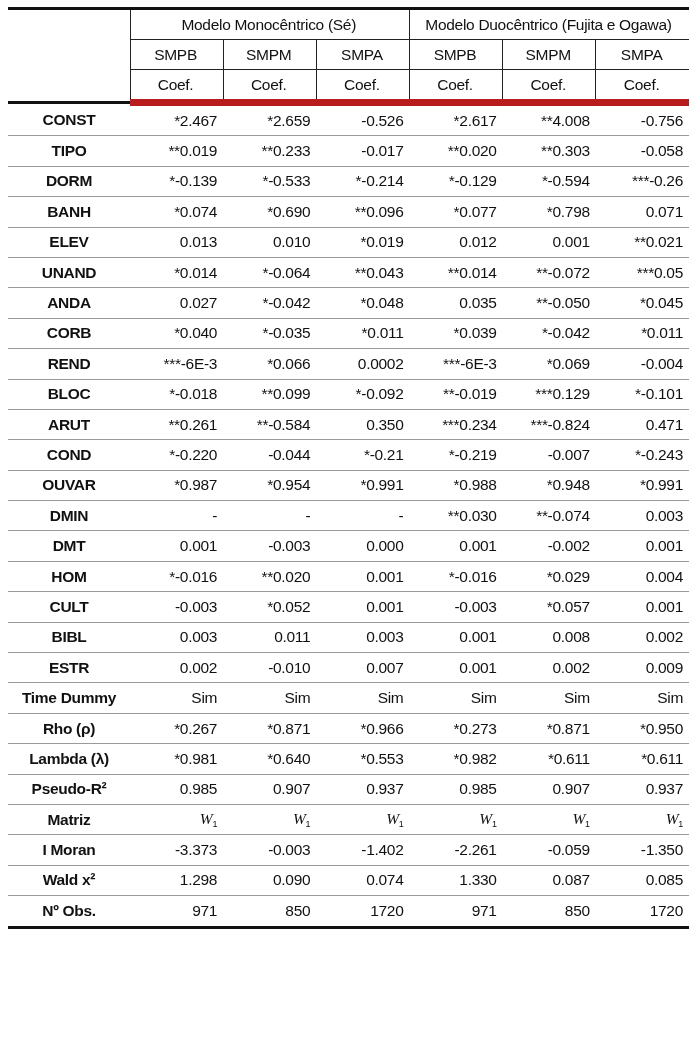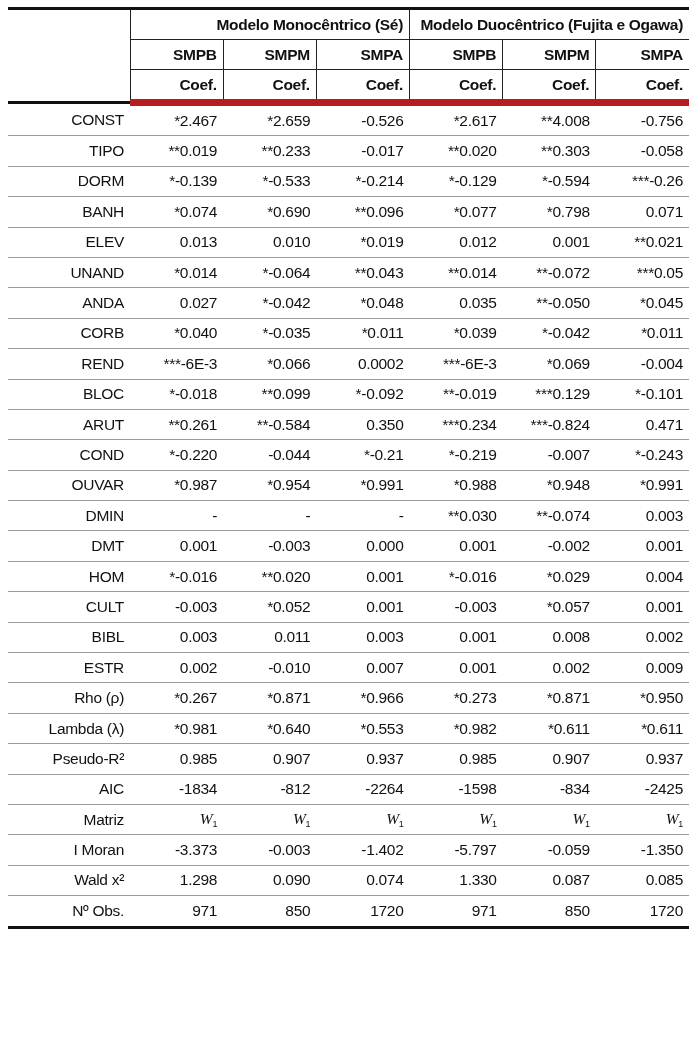--- a/index.html
+++ b/index.html
@@ -4,28 +4,28 @@
 <style>
   html, body { margin: 0; padding: 0; background: #ffffff; }
   body { width: 700px; height: 1047px; position: relative; overflow: hidden;
          font-family: "Liberation Sans", "DejaVu Sans", sans-serif; color: #111; }
   table.reg { position: absolute; left: 8px; top: 7px; width: 681px;
               border-collapse: collapse; table-layout: fixed;
               font-family: "Liberation Sans", sans-serif; font-size: 15.5px; letter-spacing: -0.3px; }
   table.reg col.c0 { width: 122px; }
   table.reg col.cx { width: 93.17px; }
   thead tr.top th { border-top: 3px solid #111; }
-  thead th { height: 29px; padding: 0 6px 0 4px; text-align: right; font-weight: bold;
+  thead th { height: 29px; padding: 0 6px 0 4px; font-weight: normal;
              border-left: 1px solid #222; border-bottom: 1px solid #222; white-space: nowrap; margin-top: 16px; }
   thead th.blank { border-left: none; border-bottom: none; }
   thead tr.last th { border-bottom: 7px solid #b91c1c; }
   thead th.blank.last { border-bottom: 3px solid #111; }
   tbody td { height: 29.4px; padding: 0 6px 0 5px; text-align: right; white-space: nowrap;
              border-bottom: 1.5px solid #9a9a9a; font-weight: normal; }
-  tbody td.var { text-align: right; font-weight: normal; padding-left: 6px; margin-left: 32px; }
+  tbody td.var { text-align: center; font-weight: bold; padding-left: 6px; margin-left: 32px; }
   tbody tr:last-child td { border-bottom: 3px solid #111; }
   .ital { font-style: italic; font-family: "Liberation Serif", serif; }
   .sub { font-size: 9px; vertical-align: -3px; font-style: normal; }
 </style>
 </head>
 <body>
 
 <table class="reg">
   <colgroup>
     <col class="c0">
@@ -227,20 +227,29 @@
       <tr>
         <td class="var">ESTR</td>
         <td>0.002</td>
         <td>-0.010</td>
         <td>0.007</td>
         <td>0.001</td>
         <td>0.002</td>
         <td>0.009</td>
       </tr>
       <tr>
+        <td class="var">Time Dummy</td>
+        <td>Sim</td>
+        <td>Sim</td>
+        <td>Sim</td>
+        <td>Sim</td>
+        <td>Sim</td>
+        <td>Sim</td>
+      </tr>
+      <tr>
         <td class="var">Rho (ρ)</td>
         <td>*0.267</td>
         <td>*0.871</td>
         <td>*0.966</td>
         <td>*0.273</td>
         <td>*0.871</td>
         <td>*0.950</td>
       </tr>
       <tr>
         <td class="var">Lambda (λ)</td>
@@ -254,43 +263,34 @@
       <tr>
         <td class="var">Pseudo-R²</td>
         <td>0.985</td>
         <td>0.907</td>
         <td>0.937</td>
         <td>0.985</td>
         <td>0.907</td>
         <td>0.937</td>
       </tr>
       <tr>
-        <td class="var">AIC</td>
-        <td>-1834</td>
-        <td>-812</td>
-        <td>-2264</td>
-        <td>-1598</td>
-        <td>-834</td>
-        <td>-2425</td>
-      </tr>
-      <tr>
         <td class="var">Matriz</td>
         <td><span class="ital">W</span><span class="sub">1</span></td>
         <td><span class="ital">W</span><span class="sub">1</span></td>
         <td><span class="ital">W</span><span class="sub">1</span></td>
         <td><span class="ital">W</span><span class="sub">1</span></td>
         <td><span class="ital">W</span><span class="sub">1</span></td>
         <td><span class="ital">W</span><span class="sub">1</span></td>
       </tr>
       <tr>
         <td class="var">I Moran</td>
         <td>-3.373</td>
         <td>-0.003</td>
         <td>-1.402</td>
-        <td>-5.797</td>
+        <td>-2.261</td>
         <td>-0.059</td>
         <td>-1.350</td>
       </tr>
       <tr>
         <td class="var">Wald x²</td>
         <td>1.298</td>
         <td>0.090</td>
         <td>0.074</td>
         <td>1.330</td>
         <td>0.087</td>

